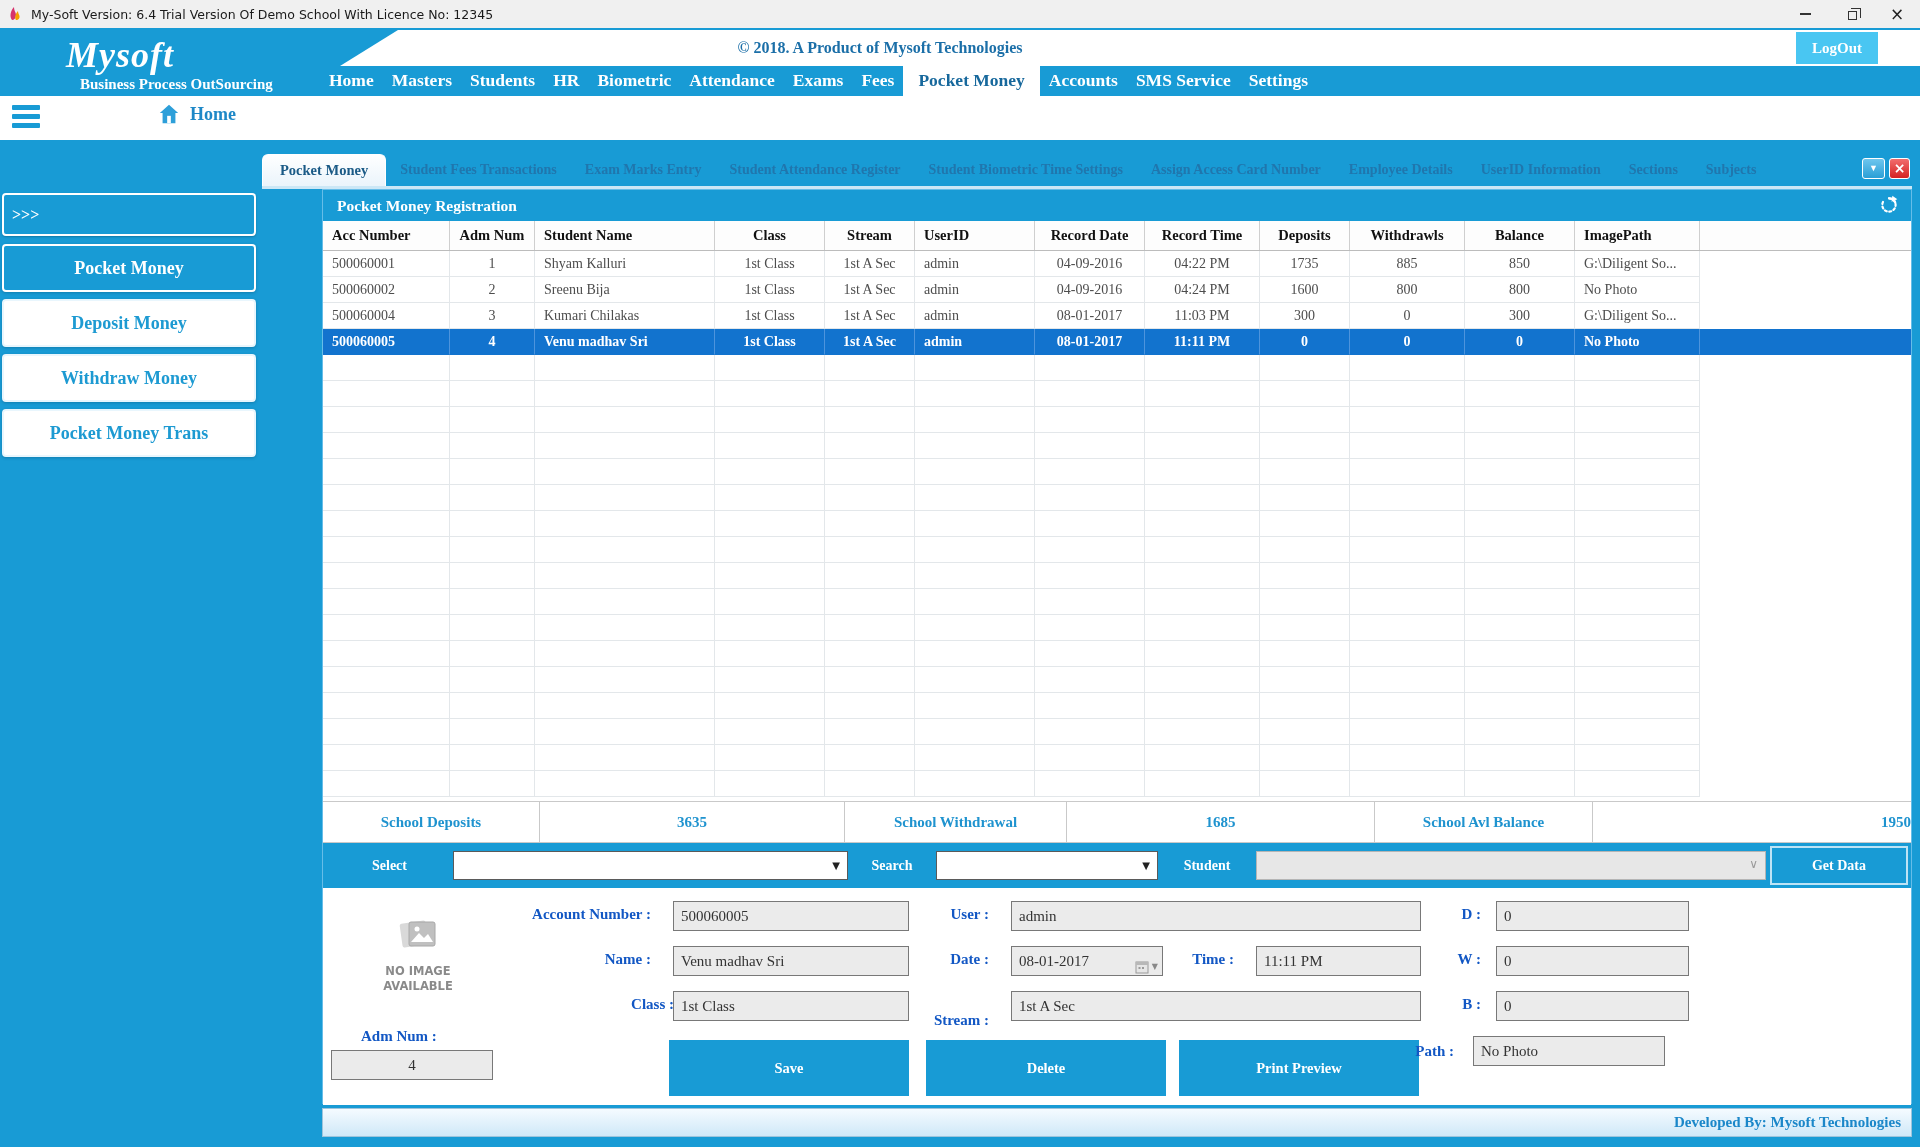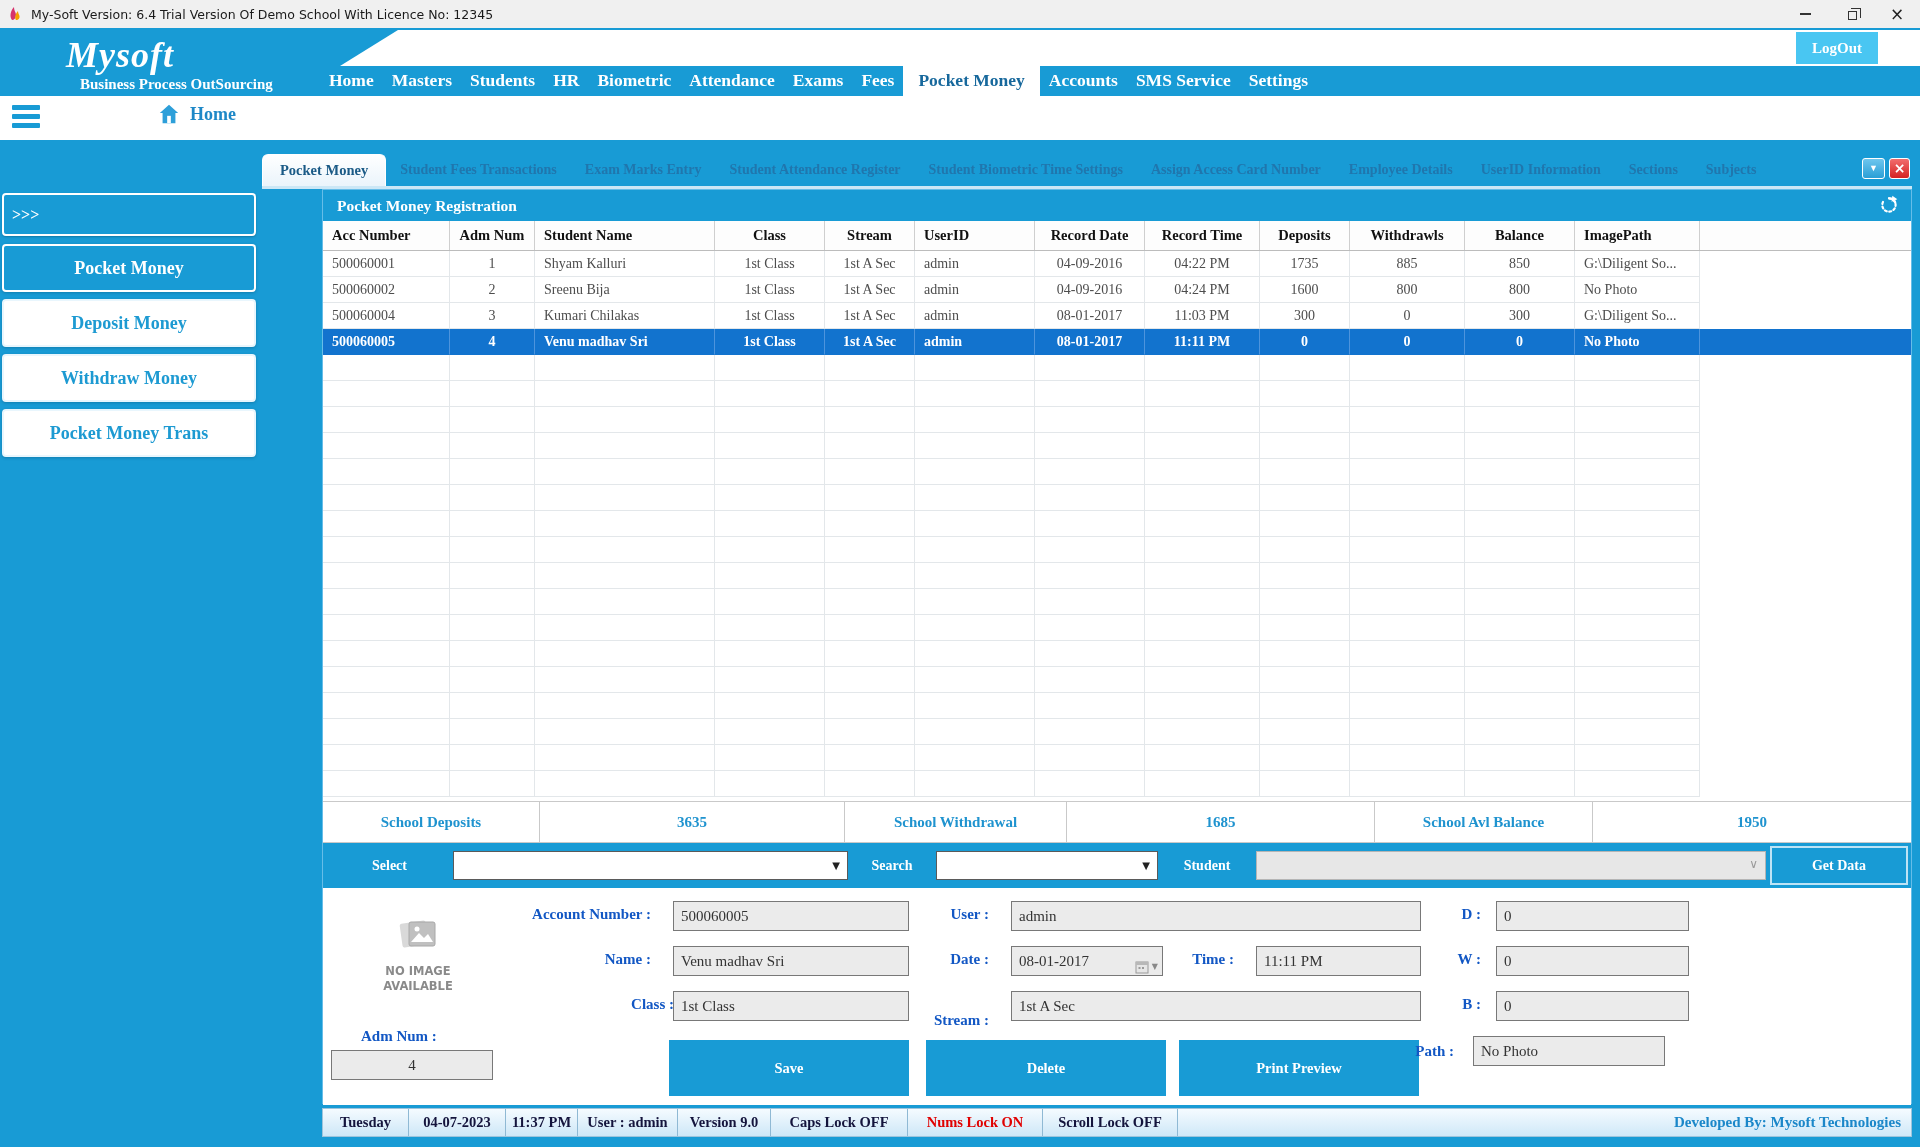--- a/index.html
+++ b/index.html
@@ -61,21 +61,21 @@
   .trow { height:26px; display:flex; cursor:pointer; }
   .td { font-size:14px; color:#4d4d4d; line-height:25px; border-right:1px solid #e3e7ea; border-bottom:1px solid #e3e7ea; overflow:hidden; white-space:nowrap; }
   .trow.selected { background:#1273ce; }
   .trow.selected .td { color:#fff; font-weight:bold; border-right-color:#4d94dd; border-bottom-color:#1273ce; }
   .al { text-align:left; padding-left:9px; }
   .ac { text-align:center; }
   .tfill { flex:1; border:none; }
 
   .summary-row { height:42px; display:flex; border-top:1px solid #c9c9c9; border-bottom:1px solid #c9c9c9; }
   .sum-cell { border-right:1px solid #c9c9c9; color:#1f93cf; font-size:15px; font-weight:bold; text-align:center; line-height:40px; overflow:hidden; }
-  .sum-cell.last { border-right:none; flex:1; }
+  .sum-cell.last { border-right:none; flex:1;text-align:right; }
 
   
   .filter-bar { height:45px; background:#189bd5; display:flex; align-items:center; padding:0 3px; }
   .f-label { color:#fff; font-size:14px; font-weight:bold; text-align:center; white-space:nowrap; }
   .combo { background:#fff; border:1px solid #5a5a5a; height:29px; position:relative; }
   .combo .arrow { position:absolute; right:7px; top:8px; font-size:10px; color:#222; font-family:"DejaVu Sans", sans-serif; }
   .combo.disabled { background:#e7e7e7; border:1px solid #b5b5b5; }
   .combo.disabled .arrow { color:#9a9a9a; font-size:12px; top:5px; }
   .getdata-btn { background:#189bd5; border:2px solid #bde3f5; color:#fff; font-size:14px; font-weight:bold; height:39px; cursor:pointer; font-family:"Liberation Serif", serif; }
 
@@ -115,20 +115,21 @@
     <div class="win-btn">
         <span class="close-x">×</span>
       </div>
   </div>
 </div>
 
 <div class="header">
   <div class="logo">Mysoft</div>
   <div class="tagline">Business Process OutSourcing</div>
   <div class="white-strip">
+    <div class="copyright">© 2018. A Product of Mysoft Technologies</div>
     <button class="logout-btn">LogOut</button>
   </div>
   <div class="nav-row" id="nav-row">
       <div class="nav-item">Home</div>
       <div class="nav-item">Masters</div>
       <div class="nav-item">Students</div>
       <div class="nav-item">HR</div>
       <div class="nav-item">Biometric</div>
       <div class="nav-item">Attendance</div>
       <div class="nav-item">Exams</div>
@@ -609,25 +610,15 @@
     <button class="action-btn" style="left:346px;">Save</button>
     <button class="action-btn" style="left:603px;">Delete</button>
     <button class="action-btn" style="left:856px;">Print Preview</button>
 
     <div class="fl" style="right:457px; top:155px;">Path :</div>
     <div class="fi" style="left:1150px; top:148px; width:192px;">No Photo</div>
   </div>
 </div>
 
 <div class="statusbar">
-  <div id="status-items" style="display:flex;">
-      <div class="status-cell" style="width: 86px;">Tuesday</div>
-      <div class="status-cell" style="width: 97px;">04-07-2023</div>
-      <div class="status-cell" style="width: 72px;">11:37 PM</div>
-      <div class="status-cell" style="width: 100px;">User : admin</div>
-      <div class="status-cell" style="width: 93px;">Version 9.0</div>
-      <div class="status-cell" style="width: 137px;">Caps Lock OFF</div>
-      <div class="status-cell alert" style="width: 135px;">Nums Lock ON</div>
-      <div class="status-cell" style="width: 135px;">Scroll Lock OFF</div>
-    </div>
   <div class="status-fill"></div>
   <div class="developer-cell">Developed By: Mysoft Technologies</div>
 </div>
 
 </body></html>

